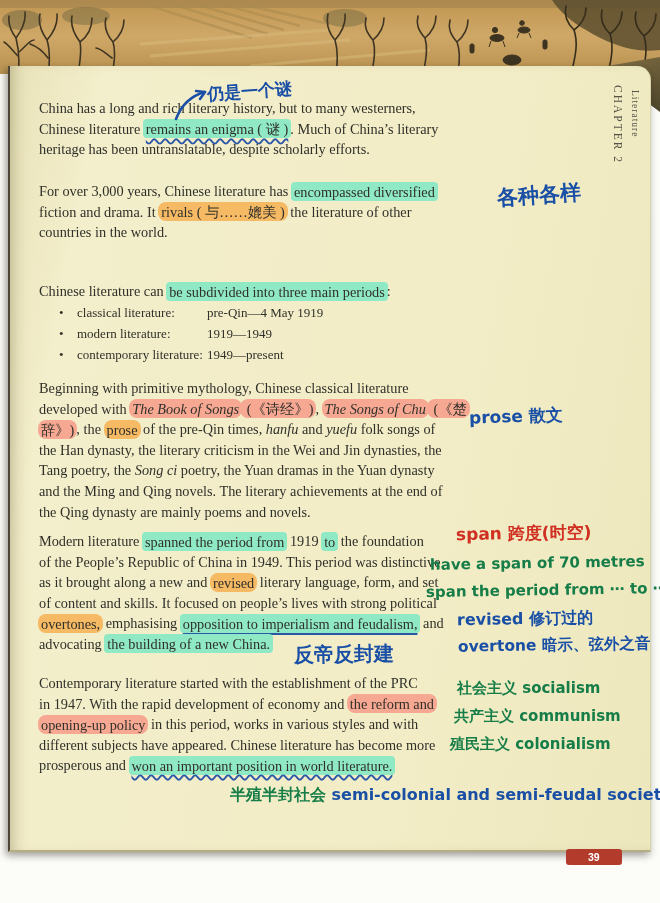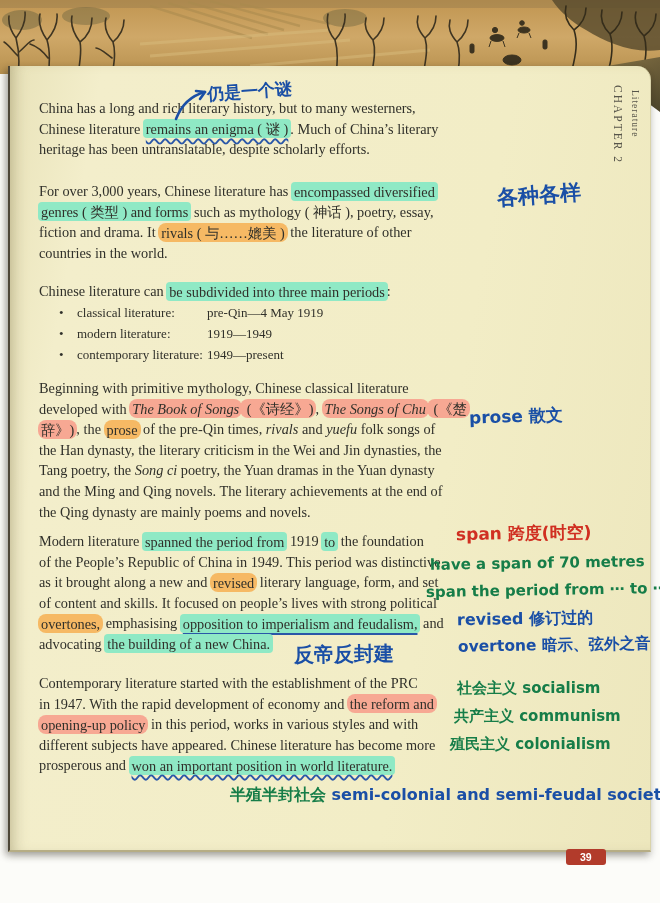--- a/index.html
+++ b/index.html
@@ -54,21 +54,21 @@
   #ann-colonialism{left:440px;top:669px;font-size:15px;}
   #ann-bottom{left:220px;top:719px;font-size:16px;}
   #ann-bottom .en{font-size:16px;}
   
   .vlabel{position:absolute;writing-mode:vertical-rl;color:#57554a;white-space:nowrap;}
   #chapter{left:602px;top:19px;font-size:11.5px;letter-spacing:2px;}
   #section{left:620px;top:24px;font-size:9.5px;letter-spacing:1px;}
   
   .badge{position:absolute;left:566px;top:849px;background:#b23b2b;color:#ffffff;
       font-family:"Liberation Sans",sans-serif;font-weight:700;font-size:10.5px;
-      padding:2px 14px;border-radius:3px;line-height:12px;}
+      padding:2px 22px;border-radius:3px;line-height:12px;}
 </style>
 </head>
 <body>
 
 <div class="stage">
 
   <svg class="painting" viewBox="0 0 660 74" preserveAspectRatio="none">
     <defs>
       <linearGradient id="tan" x1="0" y1="0" x2="0" y2="1">
         <stop offset="0" stop-color="#c09551"></stop>
@@ -132,36 +132,35 @@
 
   <div class="page">
 
     <div class="para" id="p1">
         <div class="tline"><span class="seg">China has a long and rich literary history, but to many westerners,</span></div>
         <div class="tline"><span class="seg">Chinese literature </span><span class="seg hl-g ul-w">remains an enigma ( 谜 )</span><span class="seg">. Much of China’s literary</span></div>
         <div class="tline"><span class="seg">heritage has been untranslatable, despite scholarly efforts.</span></div>
       </div>
     <div class="para" id="p2">
         <div class="tline"><span class="seg">For over 3,000 years, Chinese literature has </span><span class="seg hl-g">encompassed diversified</span></div>
-        <div class="tline"><span class="seg hl-g">genres ( 类型 ) and forms</span><span class="seg"> such as mythology ( 神话 ), poetry, essay,</span></div>
         <div class="tline"><span class="seg">fiction and drama. It </span><span class="seg hl-o">rivals ( 与……媲美 )</span><span class="seg"> the literature of other</span></div>
         <div class="tline"><span class="seg">countries in the world.</span></div>
       </div>
     <div class="para" id="p3">
         <div class="tline"><span class="seg">Chinese literature can </span><span class="seg hl-g">be subdivided into three main periods</span><span class="seg">:</span></div>
       </div>
     <div id="bullets">
         <div class="brow"><span class="blabel">classical literature:</span><span class="bvalue">pre-Qin—4 May 1919</span></div>
         <div class="brow"><span class="blabel">modern literature:</span><span class="bvalue">1919—1949</span></div>
         <div class="brow"><span class="blabel">contemporary literature:</span><span class="bvalue">1949—present</span></div>
       </div>
     <div class="para" id="p4">
         <div class="tline"><span class="seg">Beginning with primitive mythology, Chinese classical literature</span></div>
         <div class="tline"><span class="seg">developed with </span><span class="seg it hl-p">The Book of Songs</span><span class="seg hl-p"> (《诗经》)</span><span class="seg">, </span><span class="seg it hl-p">The Songs of Chu</span><span class="seg hl-p"> (《楚</span></div>
-        <div class="tline"><span class="seg hl-p">辞》)</span><span class="seg">, the </span><span class="seg hl-o">prose</span><span class="seg"> of the pre-Qin times, </span><span class="seg it">rivals</span><span class="seg"> and </span><span class="seg it">yuefu</span><span class="seg"> folk songs of</span></div>
+        <div class="tline"><span class="seg hl-p">辞》)</span><span class="seg">, the </span><span class="seg hl-o">prose</span><span class="seg"> of the pre-Qin times, </span><span class="seg it">hanfu</span><span class="seg"> and </span><span class="seg it">yuefu</span><span class="seg"> folk songs of</span></div>
         <div class="tline"><span class="seg">the Han dynasty, the literary criticism in the Wei and Jin dynasties, the</span></div>
         <div class="tline"><span class="seg">Tang poetry, the </span><span class="seg it">Song ci</span><span class="seg"> poetry, the Yuan dramas in the Yuan dynasty</span></div>
         <div class="tline"><span class="seg">and the Ming and Qing novels. The literary achievements at the end of</span></div>
         <div class="tline"><span class="seg">the Qing dynasty are mainly poems and novels.</span></div>
       </div>
     <div class="para" id="p5">
         <div class="tline"><span class="seg">Modern literature </span><span class="seg hl-g">spanned the period from</span><span class="seg"> 1919 </span><span class="seg hl-g">to</span><span class="seg"> the foundation</span></div>
         <div class="tline"><span class="seg">of the People’s Republic of China in 1949. This period was distinctive</span></div>
         <div class="tline"><span class="seg">as it brought along a new and </span><span class="seg hl-o">revised</span><span class="seg"> literary language, form, and set</span></div>
         <div class="tline"><span class="seg">of content and skills. It focused on people’s lives with strong political</span></div>

